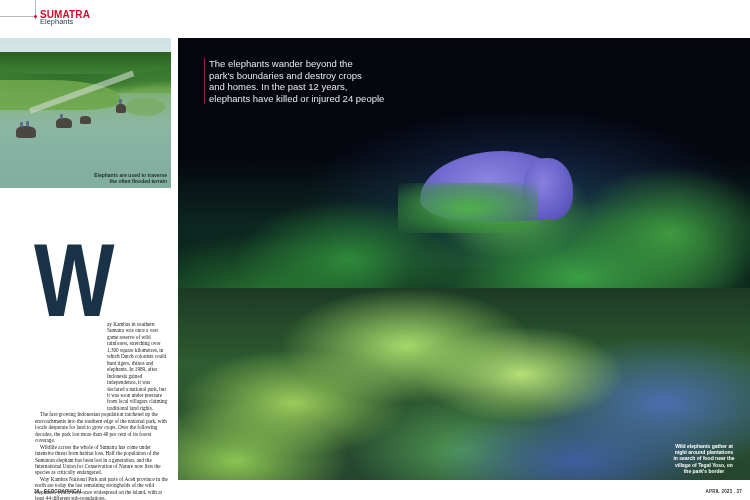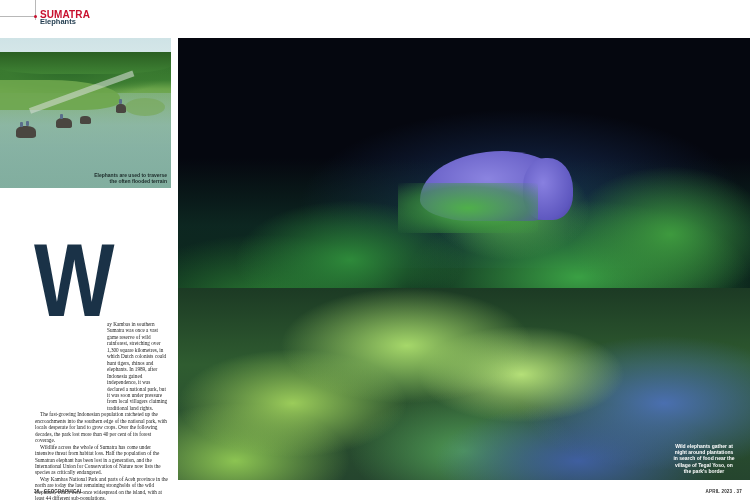--- a/index.html
+++ b/index.html
@@ -3,21 +3,21 @@
 <meta charset="utf-8">
 <style>
   html, body { margin:0; padding:0; }
   body { width:750px; height:500px; background:#ffffff; position:relative; overflow:hidden; font-family:"Liberation Serif", serif; }
 
   
   .hdr-hline { position:absolute; left:0; top:16px; width:36px; height:1px; background:#b8b8b8; }
   .hdr-vline { position:absolute; left:35px; top:0; width:1px; height:20px; background:#b8b8b8; }
   .hdr-dot { position:absolute; left:34px; top:15px; width:3px; height:3px; background:#c8102e; border-radius:50%; }
   .hdr-section { position:absolute; left:40px; top:9px; font-family:"Liberation Sans", sans-serif; font-weight:bold; font-size:10px; color:#c8102e; letter-spacing:0.1px; }
-  .hdr-sub { position:absolute; left:40px; top:17px; font-family:"Liberation Sans", sans-serif; font-weight:bold; font-size:7.5px; color:#1f3a4d; }
+  .hdr-sub { position:absolute; left:40px; top:17px; font-family:"Liberation Sans", sans-serif; font-weight:normal; font-size:7.5px; color:#1f3a4d; }
 
   
   .inset { position:absolute; left:0; top:38px; width:171px; height:150px; overflow:hidden;
     background:
       linear-gradient(180deg, #cfe3e6 0%, #d4e6e8 9%, transparent 10%),
       radial-gradient(ellipse 60% 18% at 40% 22%, #2d6b2a 0%, #3a7a30 60%, transparent 100%),
       linear-gradient(180deg, transparent 0%, transparent 10%, #2f6b27 11%, #3b7d31 28%, #6aa44a 34%, #7fae6a 45%, #8db79a 58%, #86b0a0 75%, #7fa99a 100%); }
   .inset .tree-band { position:absolute; left:0; top:14px; width:171px; height:22px; background:linear-gradient(180deg,#2a5f22,#3f8234); border-radius:0 0 40% 30%; }
   .inset .water { position:absolute; left:0; top:55px; width:171px; height:95px; background:linear-gradient(180deg, rgba(150,190,180,0.4), rgba(130,175,160,0.85)); }
   .inset .grass1 { position:absolute; left:0; top:42px; width:120px; height:30px; background:#6ea64c; border-radius:0 60% 30% 0; opacity:0.9; }
@@ -106,20 +106,26 @@
   </div>
 </div>
 
 <div class="main-photo">
   <div class="glow-blue"></div>
   <div class="bush-top"></div>
   <div class="elephant"></div>
   <div class="elephant-head"></div>
   <div class="leaves-front"></div>
   <div class="bush-bottom"></div>
+  <div class="pullquote">
+    <div>The elephants wander beyond the</div>
+    <div>park's boundaries and destroy crops</div>
+    <div>and homes. In the past 12 years,</div>
+    <div>elephants have killed or injured 24 people</div>
+  </div>
   <div class="main-caption">
     <div>Wild elephants gather at</div>
     <div>night around plantations</div>
     <div>in search of food near the</div>
     <div>village of Tegal Yoso, on</div>
     <div>the park's border</div>
   </div>
 </div>
 
 <div class="dropcap">W</div>

